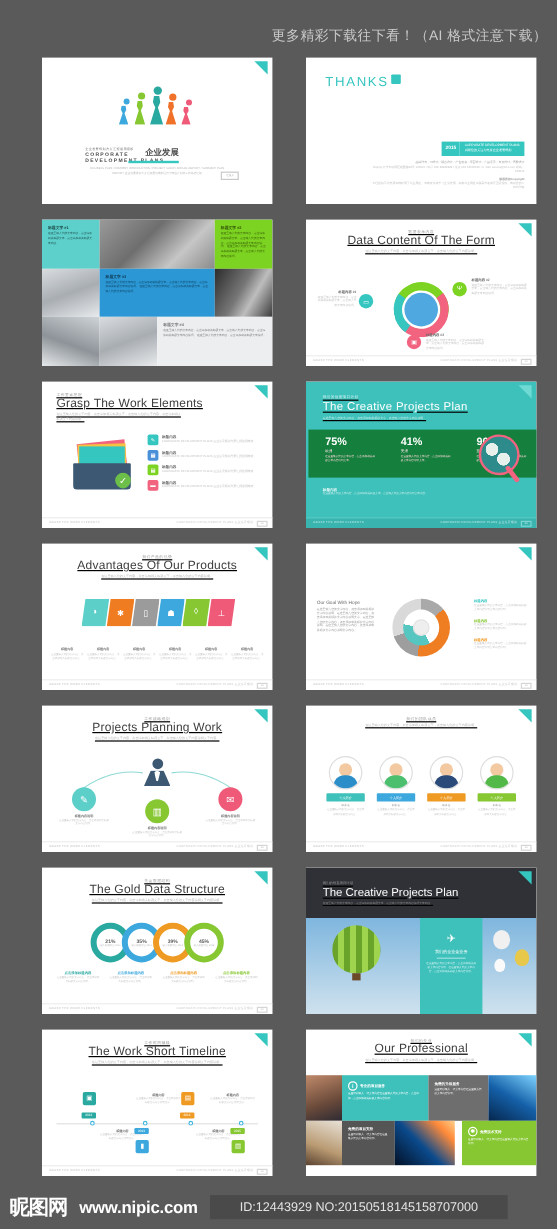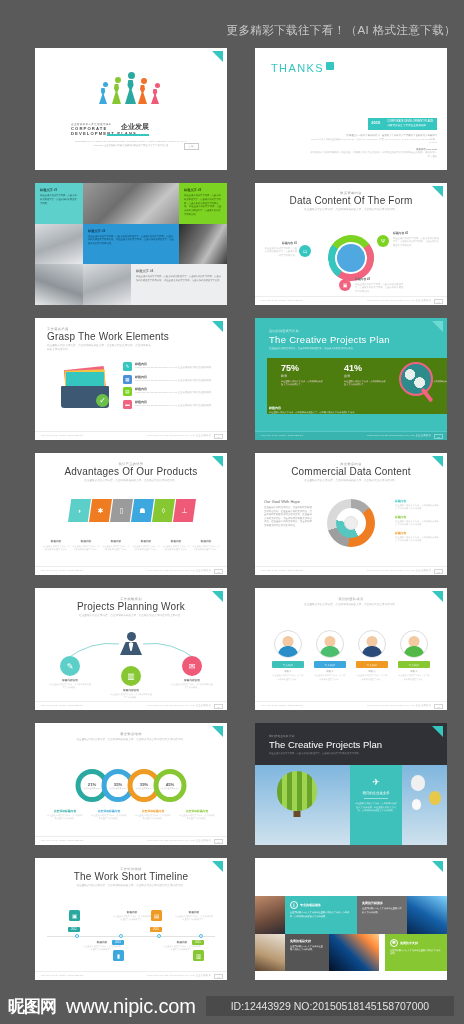--- a/index.html
+++ b/index.html
@@ -20,21 +20,21 @@
   }
 
   
   .grid {
     position: absolute; left: 0; top: 48px;
     width: 464px;
   }
   .row { position: relative; height: 135px; }
   .slide {
     position: absolute; top: 0; width: 192px; height: 122px;
-    background: #ffffff; overflow: hidden;
+    background: #ffffff; overflow: hidden; text-decoration: underline;
   }
   .slide.left  { left: 35px; }
   .slide.right { left: 255px; }
 
   
   .corner-tri {
     position: absolute; right: 4px; top: 3px;
     width: 0; height: 0;
     border-left: 11px solid transparent;
     border-top: 11px solid #35c6c0;
@@ -132,21 +132,21 @@
   .listrow { display:flex; gap:3px; align-items:flex-start; margin-bottom:3.5px; }
   .ic-sq { width:9px; height:9px; border-radius:1.5px; display:flex; align-items:center;
            justify-content:center; color:#fff; font-size:4.5px; flex:none;}
 
   
   .cp { position:absolute; inset:0; background:#3fc1bb; }
   .cp-head { padding:11px 0 0 14px; }
   .cp-sub { font-size:3px; color:#d9f4f3; letter-spacing:.3px;}
   .cp-title { font-size:9.5px; color:#ffffff; letter-spacing:.3px; margin-top:1px;}
   .cp-desc { font-size:2.4px; color:#cdeeec; line-height:1.6; margin-top:2px; width:115px;}
-  .cp-band { position:absolute; left:12px; top:40px; width:100%; height:56px; background:#4d7c0f; }
+  .cp-band { position:absolute; left:2px; top:40px; width:100%; height:40px; background:#15803d; }
   .cp-stats { display:flex; padding:5px 0 0 14px; gap:21px; }
   .cp-pct { font-size:9px; color:#fff; font-weight:bold; }
   .cp-reg { font-size:3px; color:#ffe3e8; margin:1px 0 2px;}
   .cp-x { font-size:2.2px; color:#ffd6dd; line-height:1.55; width:42px;}
   .globe { position:absolute; right:14px; top:44px; width:34px; height:34px; border-radius:50%;
            background:#2e8b8b; border:2.5px solid #f2637f;
            background-image: radial-gradient(circle at 30% 35%, #e8f0ec 0 18%, transparent 19%),
                              radial-gradient(circle at 62% 62%, #e8f0ec 0 20%, transparent 21%); }
   .globe-h { position:absolute; right:2px; bottom:-9px; width:4px; height:16px; background:#f2637f;
              transform:rotate(-38deg); border-radius:2px; }
@@ -268,21 +268,21 @@
            align-items:center; justify-content:center; font-size:4.5px; margin-right:2px;
            vertical-align:middle;}
 
   
   .wm {
     position:absolute; left:0; bottom:0; width:464px; height:36px;
     background:#5a5a5a; display:flex; align-items:center; padding-left:8px; gap:10px;
   }
   .wm-logo { font-size:17px; color:#fff; font-weight:bold; letter-spacing:-1px;
              font-family:"DejaVu Sans", sans-serif; }
-  .wm-url { font-size:20px; color:#fff; font-weight:normal; letter-spacing:-.2px; }
+  .wm-url { font-size:14px; color:#fff; font-weight:bold; letter-spacing:-.2px; }
   .wm-id { background:#4a4a4a; color:#e2e2e2; font-size:10.5px; padding:4px 25px; white-space:nowrap;}
 </style>
 </head>
 <body>
 
 <div class="page">
 
   <div class="banner">更多精彩下载往下看！（AI 格式注意下载）</div>
 
   <div class="grid">
@@ -554,25 +554,20 @@
         </div>
         <div class="s-foot">
           <span class="fl">GRASP THE WORK ELEMENTS</span>
           <span class="fr">CORPORATE DEVELOPMENT PLANS 企业发展规划</span>
           <span class="pg">01</span>
         </div>
       </div>
 
       <div class="slide right">
         <div class="corner-tri"></div>
-        <div style="padding-top:9px">
-          <div class="s-sub">商业数据内容</div>
-          <div class="s-title">Commercial Data Content</div>
-          <div class="s-desc">在这里输入您的文字内容，点击添加相关标题文字，点击输入您的文字内容说明。</div>
-        </div>
         <div class="donut">
           <div class="donut-i"></div>
           <div class="donut-c"></div>
         </div>
         <div style="position:absolute;left:9px;top:46px;width:50px">
           <div class="goal-t">Our Goal With Hope</div>
           <div class="tiny-d">在这里输入您的文字内容，点击添加相关标题文字内容说明。在这里输入您的文字内容，点击添加相关标题文字内容说明文字。在这里输入您的文字内容，点击添加相关标题文字内容说明。在这里输入您的文字内容，点击添加相关标题文字内容说明文字内容。</div>
         </div>
         <div style="position:absolute;right:8px;top:46px;width:44px">
           <div class="rt-item">
@@ -692,20 +687,21 @@
         </div>
       </div>
     </div>
 
     <div class="row">
 
       <div class="slide left">
         <div class="corner-tri"></div>
         <div style="padding-top:9px">
           <div class="s-sub">黄金数据结构</div>
+          <div class="s-title">The Gold Data Structure</div>
           <div class="s-desc">在这里输入您的文字内容，点击添加相关标题文字，点击输入您的文字内容说明文字内容说明。</div>
         </div>
         <div class="rings">
           <div class="ringitem">
             <div class="rg" style="border-color:#2aa9a0">
               <div class="rp">21%</div>
               <div class="ry">输入标题内容
 2012</div>
             </div>
           </div>
@@ -827,20 +823,25 @@
         </div>
         <div class="s-foot">
           <span class="fl">GRASP THE WORK ELEMENTS</span>
           <span class="fr">CORPORATE DEVELOPMENT PLANS 企业发展规划</span>
           <span class="pg">01</span>
         </div>
       </div>
 
       <div class="slide right">
         <div class="corner-tri"></div>
+        <div style="padding-top:7px">
+          <div class="s-sub">我们的专业</div>
+          <div class="s-title">Our Professional</div>
+          <div class="s-desc">在这里输入您的文字内容，点击添加相关标题文字，点击输入您的文字内容说明。</div>
+        </div>
         <div class="prof-grid">
           <div class="pcell pimg-1"></div>
           <div class="pcell pc-teal">
             <div class="ph">
               <span class="pc-ic">i</span><span>专业的项目服务</span>
             </div>
             <div class="px">这里可以输入一行文字内容在这里输入您的文字内容，点击添加，点击添加相关标题文字内容说明。</div>
           </div>
           <div class="pcell pc-gray">
             <div class="ph">免费的升级服务</div>

